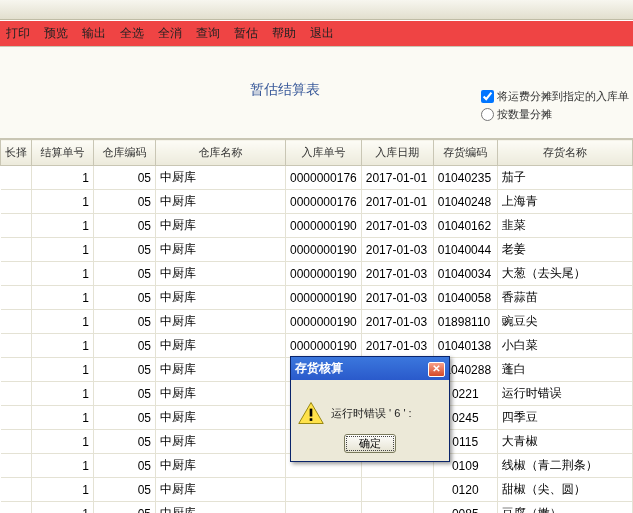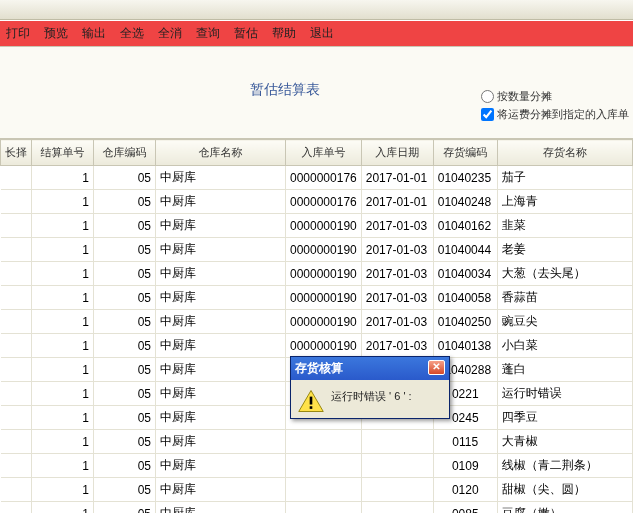--- a/index.html
+++ b/index.html
@@ -90,40 +90,41 @@
     border: 1px solid #0a246a;
     box-shadow: 2px 2px 4px rgba(0,0,0,0.4);
     font-size: 11px;
   }
   .dialog-title {
     background: linear-gradient(#3b77dd, #2a5acb);
     color: #fff;
     padding: 3px 4px;
     display: flex;
     justify-content: space-between;
-    align-items: flex-start;
+    align-items: flex-end;
     font-weight: bold;
     font-size: 12px;
   }
   .dlg-close {
     width: 17px; height: 15px;
     background: linear-gradient(#f7a088, #d44828);
     border: 1px solid #fff;
     border-radius: 2px;
     color: #fff;
     font-size: 10px;
     line-height: 12px;
     text-align: center;
     cursor: pointer;
   }
   .dialog-body {
     padding: 8px 6px 4px 6px;
     display: flex;
     gap: 6px;
-    align-items: flex-start;
+    align-items: center;
+    margin-top: 12px;
   }
   .warn-icon {
     width: 28px; height: 26px;
     position: relative;
   }
   .warn-icon svg { width: 28px; height: 26px; }
   .dlg-text { line-height: 1.5; color: #222; font-size: 11px;}
   .dlg-btnrow {
     text-align: center;
     padding: 4px 0 8px 0;
@@ -155,26 +156,26 @@
   <span>查询</span>
   <span>暂估</span>
   <span>帮助</span>
   <span>退出</span>
 </div>
 
 <div class="title-area">
   <span class="title-text">暂估结算表</span>
   <div class="opts">
     <label>
+      <input type="checkbox" checked="" style="">
+      <span>将运费分摊到指定的入库单</span>
+    </label>
+    <label>
       <input type="radio" style="">
       <span>按数量分摊</span>
-    </label>
-    <label>
-      <input type="checkbox" checked="" style="">
-      <span>将运费分摊到指定的入库单</span>
     </label>
   </div>
 </div>
 
 <table class="grid">
   <colgroup>
     <col style="width:18px">
       <col style="width:62px">
       <col style="width:62px">
     <col style="width:130px">
@@ -256,21 +257,21 @@
         <td>01040058</td>
         <td>香蒜苗</td>
       </tr>
       <tr>
         <td></td>
         <td class="num">1</td>
         <td class="num">05</td>
         <td>中厨库</td>
         <td>0000000190</td>
         <td>2017-01-03</td>
-        <td>01040250</td>
+        <td>01898110</td>
         <td>豌豆尖</td>
       </tr>
       <tr>
         <td></td>
         <td class="num">1</td>
         <td class="num">05</td>
         <td>中厨库</td>
         <td>0000000190</td>
         <td>2017-01-03</td>
         <td>01040138</td>
@@ -359,13 +360,16 @@
       <svg viewBox="0 0 32 28">
         <polygon points="16,2 30,26 2,26" fill="#ffe24a" stroke="#8a7a00" stroke-width="1"></polygon>
         <rect x="14.5" y="9" width="3" height="9" fill="#000"></rect>
         <rect x="14.5" y="20" width="3" height="3" fill="#000"></rect>
       </svg>
     </span>
     <div class="dlg-text">
       <div>运行时错误 ' 6 ' :</div>
     </div>
   </div>
+  <div class="dlg-btnrow">
+    <button class="dlg-btn">确定</button>
+  </div>
 </div>
 
 </body></html>

